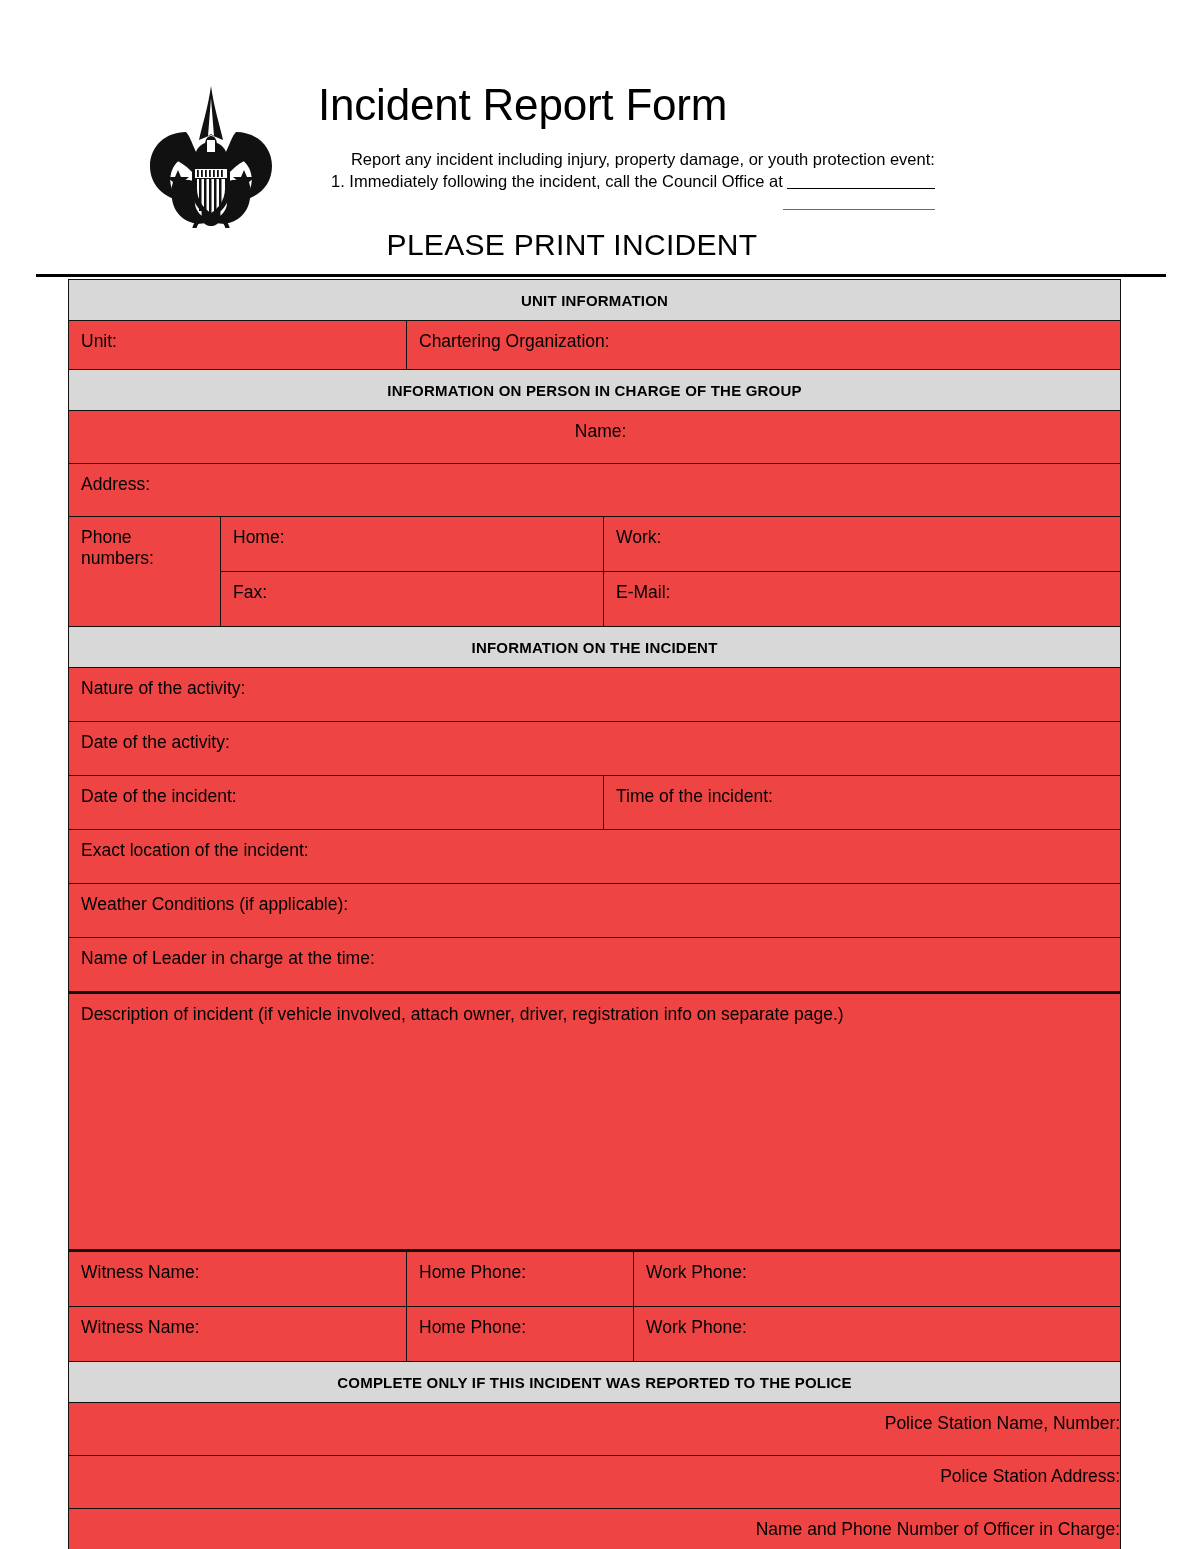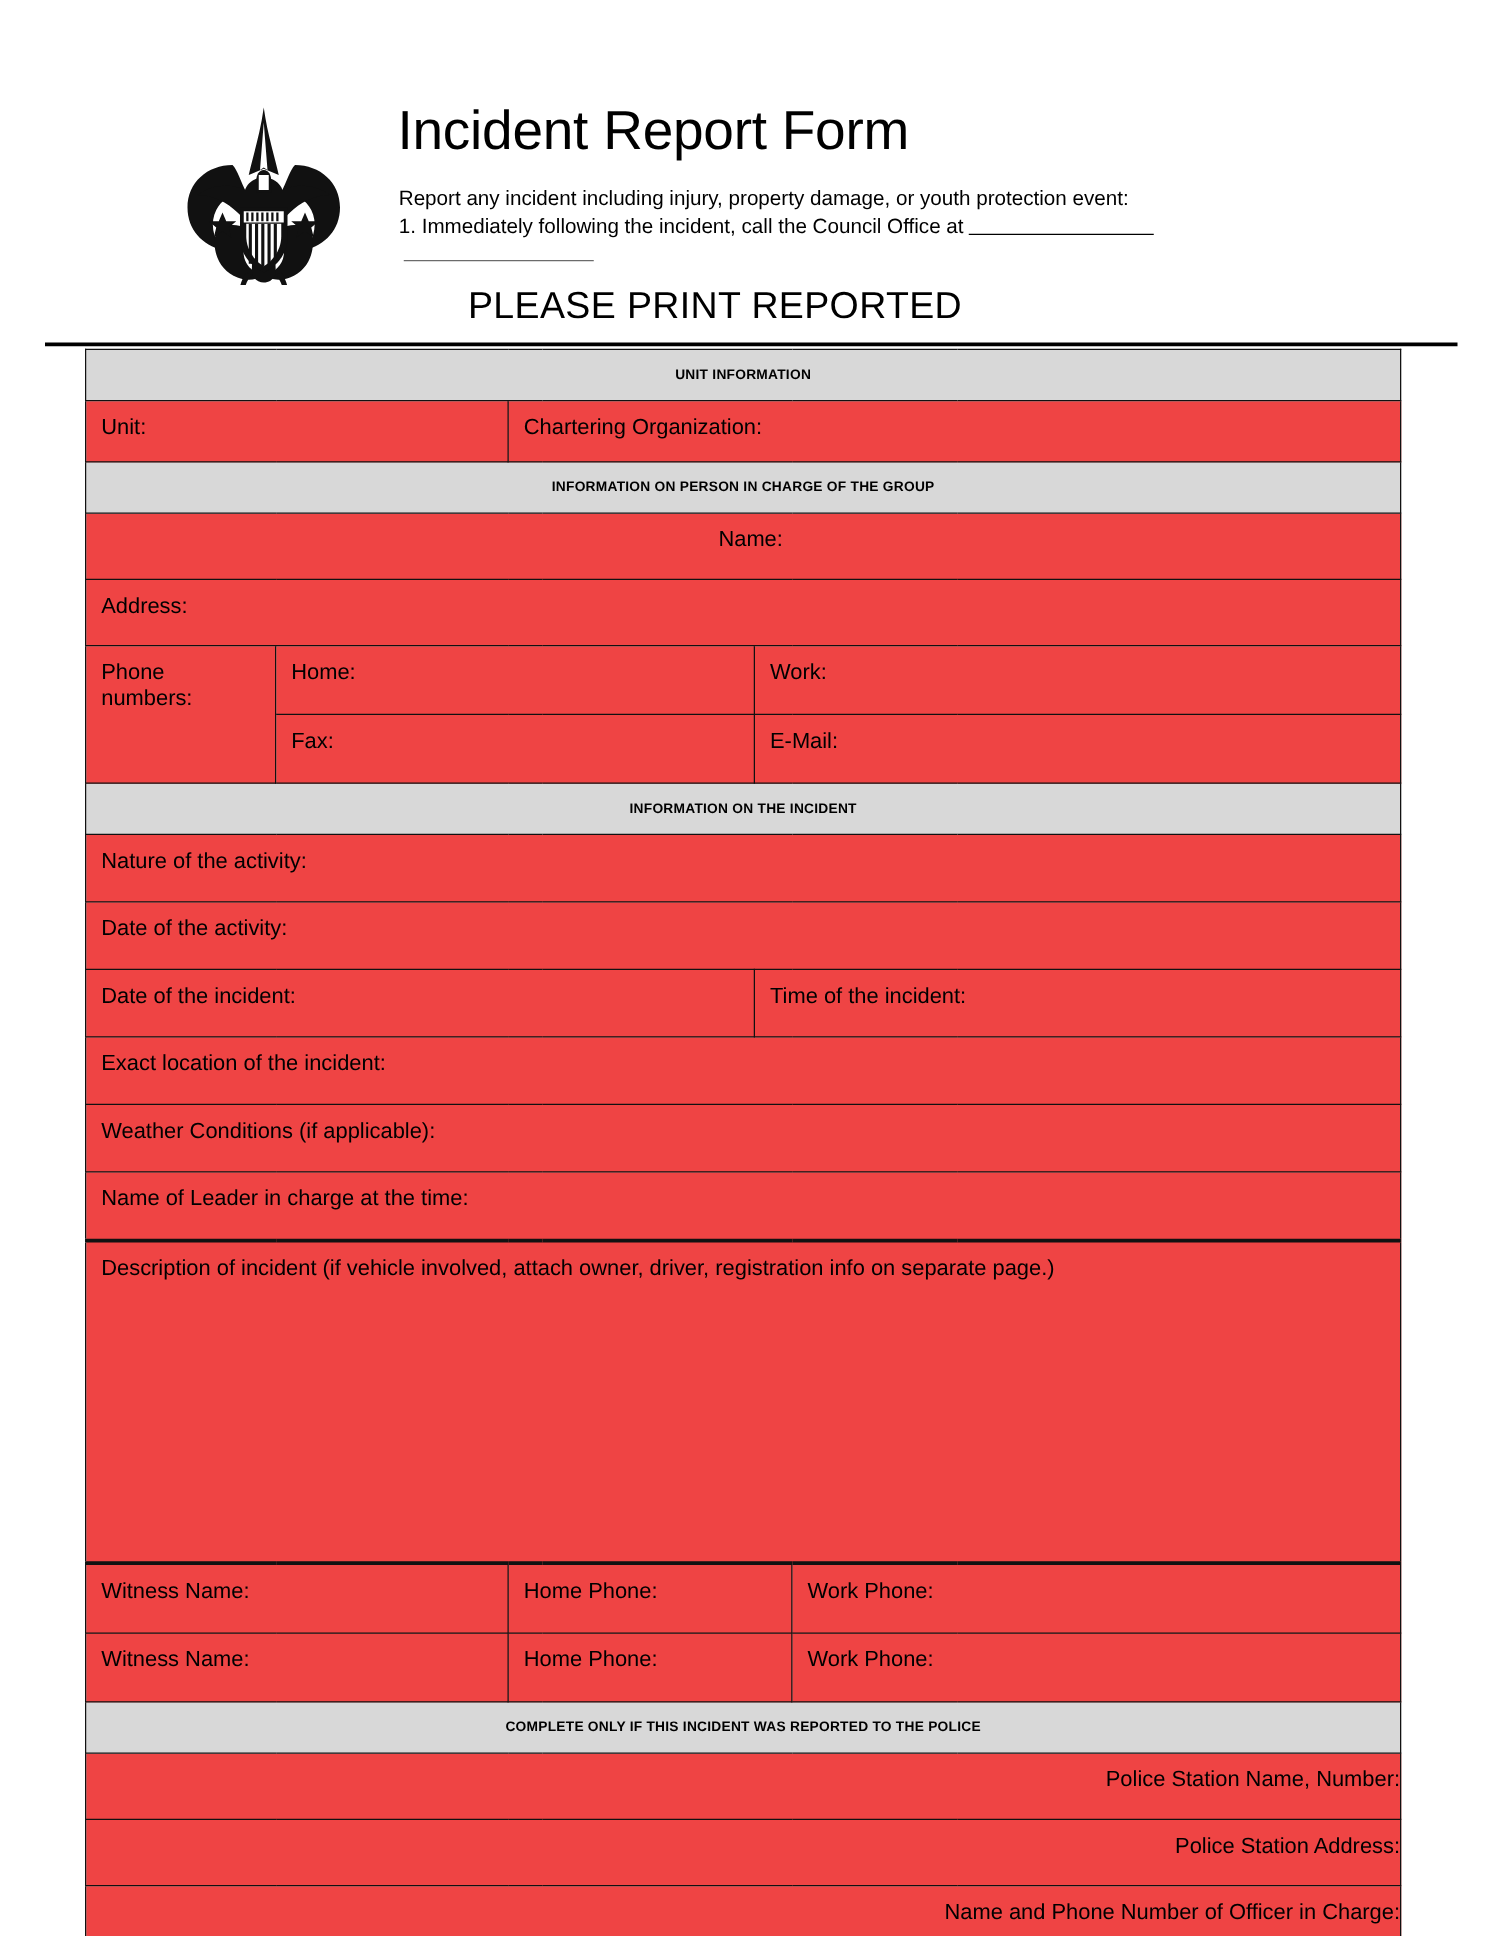--- a/index.html
+++ b/index.html
@@ -45,25 +45,26 @@
     top: 43px;
     font-size: 44px;
     line-height: 52px;
     font-weight: 400;
     letter-spacing: -0.2px;
     white-space: nowrap;
   }
 
   .subblock {
     position: absolute;
-    left: 319px;
+    left: 331px;
     top: 113px;
     font-size: 16.5px;
     line-height: 21.5px;
     white-space: nowrap;
+    text-align: right;
   }
   .subblock .ln { display: block; }
   .blank-line {
     display: inline-block;
     border-bottom: 1.5px solid #000;
     width: 152px;
     height: 0.9em;
     vertical-align: -2px;
     margin-left: 4px;
   }
@@ -103,21 +104,21 @@
   .form-table td {
     border: 1.6px solid #111;
     vertical-align: top;
     padding: 10px 0 0 12px;
     background: #ef4444;
   }
   .section-head {
     background: #d8d8d8 !important;
     text-align: center;
     font-weight: bold;
-    font-size: 11px;
+    font-size: 15px;
     letter-spacing: 0.2px;
     padding: 9px 0 9px 0 !important;
     height: 22px;
     vertical-align: middle !important;
   }
   .cell-label { white-space: nowrap; }
 
   
   .h-unit    { height: 38px; }
   .h-name    { height: 42px; text-align: center; }
@@ -205,21 +206,21 @@
     </div>
 
     <div class="title">Incident Report Form</div>
 
     <div class="subblock">
       <span class="ln">Report any incident including injury, property damage, or youth protection event:</span>
       <span class="ln"><span>1. Immediately following the incident, call the Council Office at</span><span class="blank-line short"></span></span>
       <span class="ln"><span class="blank-line gray"></span></span>
     </div>
 
-    <div class="print-clearly">PLEASE PRINT REPORTED</div>
+    <div class="print-clearly">PLEASE PRINT INCIDENT</div>
 
     <div class="rule"></div>
   </div>
 
   <table class="form-table">
     <colgroup>
       <col style="width:152px">
       <col style="width:186px">
       <col style="width:27px">
       <col style="width:170px">

